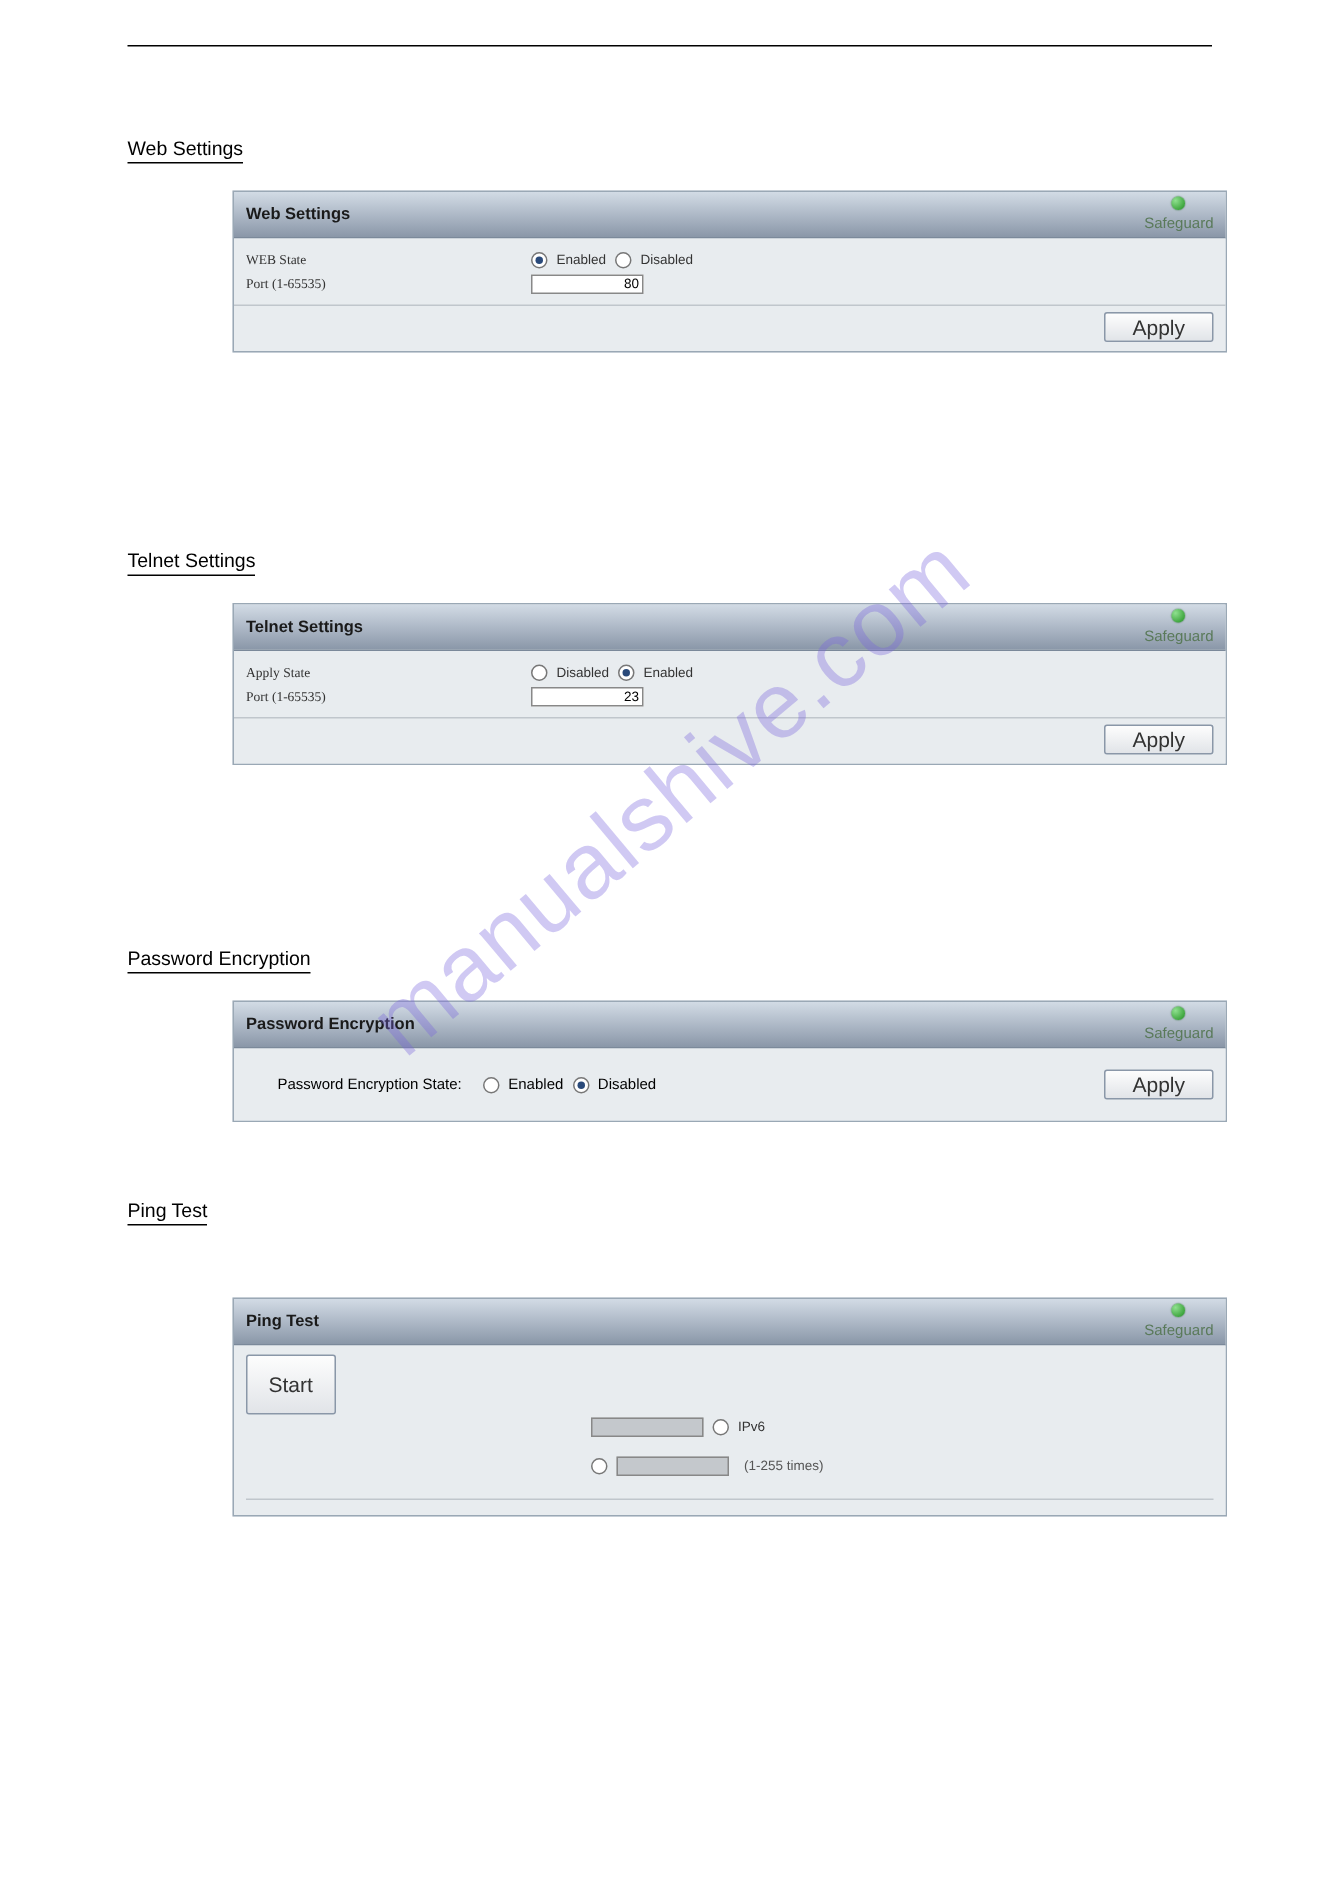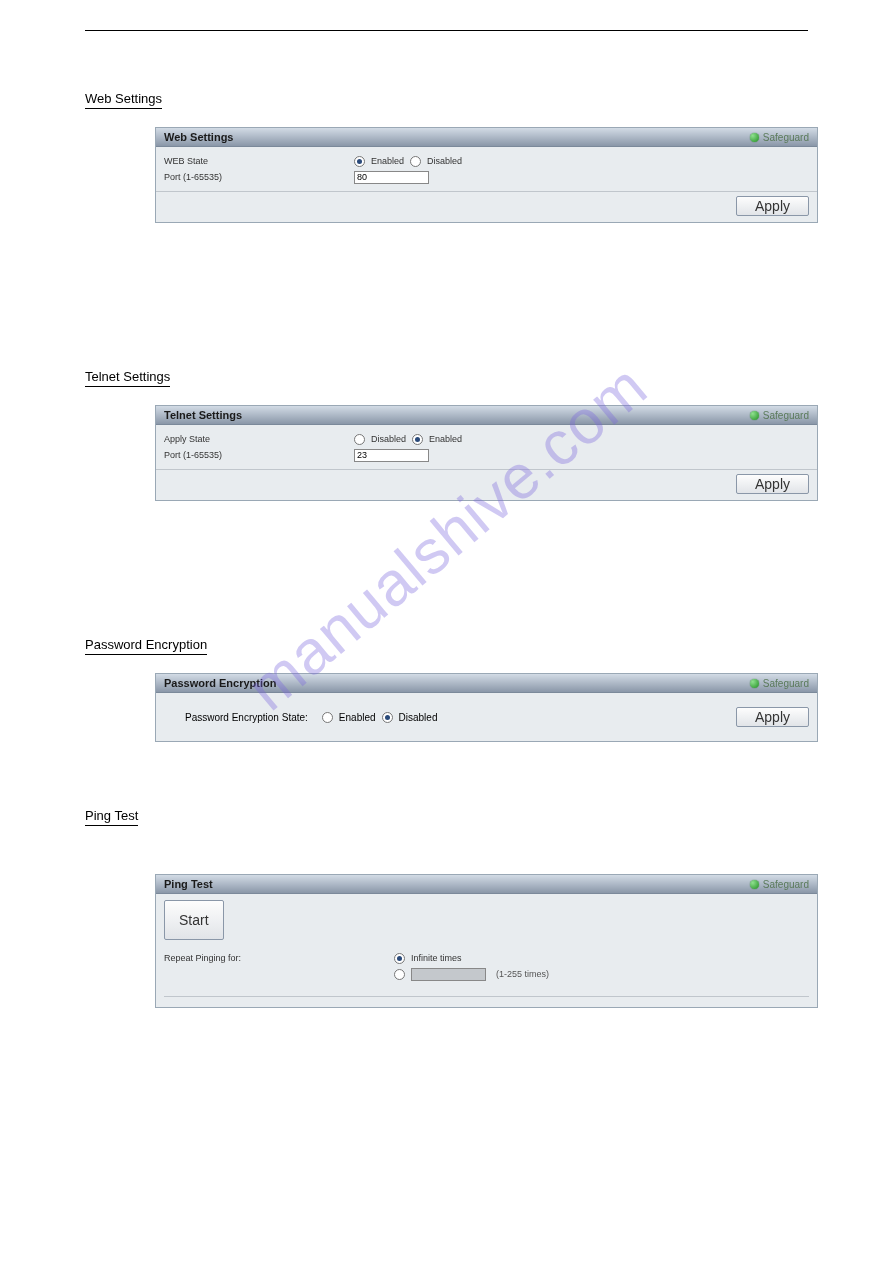--- a/index.html
+++ b/index.html
@@ -19,21 +19,21 @@
     margin-bottom: 60px;
   }
   .section-heading {
     display: inline-block;
     font-size: 13px;
     border-bottom: 1.5px solid #000;
     padding-bottom: 2px;
     margin-bottom: 18px;
   }
   .section-block {
-    margin-bottom: 26px;
+    margin-bottom: 11px;
   }
   .panel-wrap {
     margin-left: 70px;
     margin-right: -10px;
   }
   .panel {
     border: 1px solid #9aa8b5;
     background: #e8ecef;
     font-size: 10px;
   }
@@ -48,20 +48,21 @@
     font-size: 11px;
     color: #1a1a1a;
   }
   .safeguard {
     display: flex;
     align-items: center;
     gap: 4px;
     color: #5a7a5a;
     font-size: 10px;
     font-weight: normal;
+    flex-direction: column;
   }
   .safeguard-dot {
     width: 9px;
     height: 9px;
     border-radius: 50%;
     background: radial-gradient(circle at 30% 30%, #8fe08f, #1f8f1f);
     box-shadow: 0 0 1px #0a5a0a;
   }
   .panel-body {
     padding: 6px 8px 6px 8px;
@@ -69,20 +70,21 @@
   }
   .row {
     display: flex;
     align-items: center;
     min-height: 16px;
   }
   .label-col {
     width: 190px;
     color: #333;
     font-size: 9px;
+    font-family: Liberation Serif, serif;
   }
   .val-col {
     display: flex;
     align-items: center;
     gap: 6px;
     font-size: 9px;
     color: #333;
   }
   .radio {
     width: 9px;
@@ -101,20 +103,21 @@
     height: 5px;
     background: #2a4a7a;
     border-radius: 50%;
   }
   .small-input {
     width: 75px;
     height: 13px;
     border: 1px solid #888;
     background: #fff;
     font-size: 9px;
+    text-align: right;
     padding: 0 2px;
     box-sizing: border-box;
   }
   .small-input.disabled {
     background: #c4c8cc;
   }
   .apply-row {
     display: flex;
     justify-content: flex-end;
     padding: 4px 8px 6px 8px;
@@ -284,30 +287,31 @@
         <div class="panel-header">
           <span>Ping Test</span>
           <span class="safeguard">
             <span class="safeguard-dot"></span>
             <span>Safeguard</span>
           </span>
         </div>
         <div class="panel-body">
           <button class="btn small">Start</button>
 
+          <div class="row">
+            <span class="label-col" style="width:230px"></span>
+            <span class="val-col">
+              <input class="small-input disabled" disabled="" style="">
+              <span class="radio"></span>
+              <span>IPv6</span>
+            </span>
+          </div>
 
           <div style="height:10px"></div>
 
-          <div class="row">
-            <span class="label-col" style="width:230px">Repeat Pinging for:</span>
-            <span class="val-col">
-              <span class="radio checked"></span>
-              <span>Infinite times</span>
-            </span>
-          </div>
           <div class="row">
             <span class="label-col" style="width:230px"></span>
             <span class="val-col">
               <span class="radio"></span>
               <input class="small-input disabled" disabled="" style="">
               <span class="hint">(1-255 times)</span>
             </span>
           </div>
 
           <div style="height:10px"></div>

